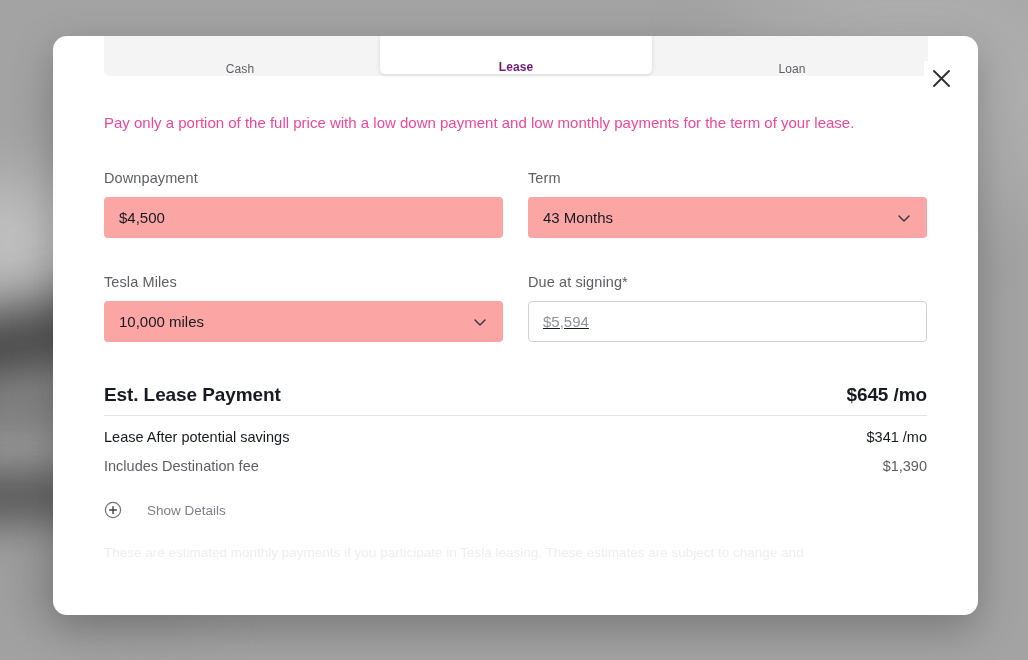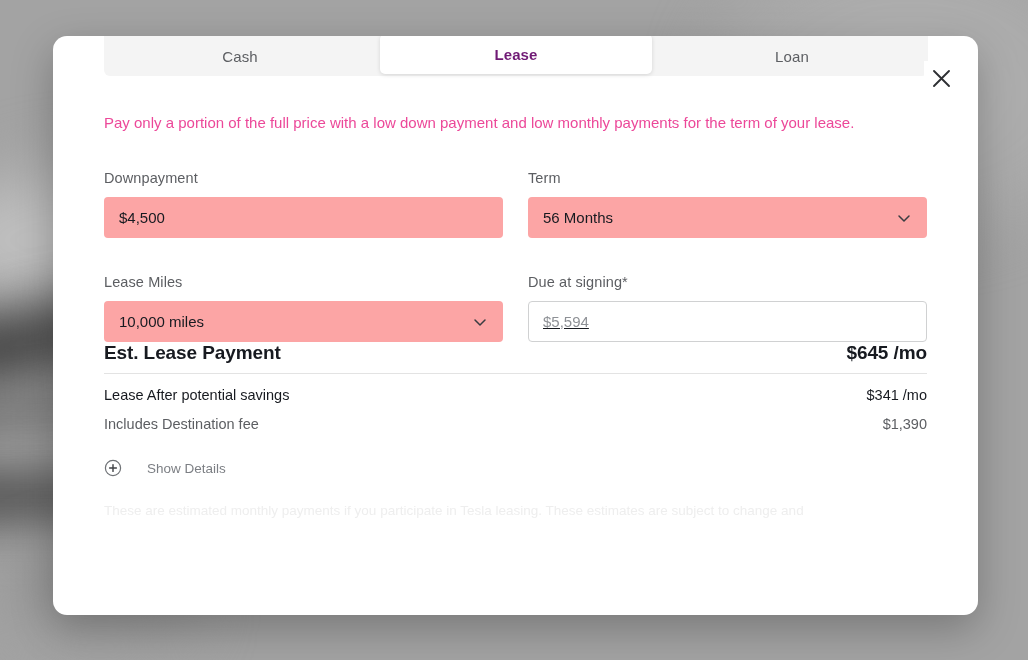--- a/index.html
+++ b/index.html
@@ -111,23 +111,23 @@
     height: 48px;
     background: #f4f4f4;
     border-radius: 6px;
     display: flex;
     align-items: center;
   }
   .tab {
     flex: 1 1 0;
     height: 40px;
     display: flex;
-    align-items: center;
+    align-items: flex-end;
     justify-content: center;
-    font-size: 15px;
+    font-size: 12px;
     color: #5c5e62;
     cursor: pointer;
     letter-spacing: 0.1px;
     border-radius: 5px;
     margin-top: 8px;
   }
   .tab.active {
     background: #ffffff;
     color: #701a75;
     font-weight: 600;
@@ -182,21 +182,21 @@
   .field-control.outlined {
     background: #ffffff;
     border: 1px solid #d0d1d2;
     text-decoration: underline;
   }
   .field-control .val { flex: 1 1 auto; }
   .field-control .val.placeholder { color: #8e9196; }
   .chev { flex: 0 0 auto; display: flex; align-items: center; color: #393c41; }
 
   
-  #summary { }
+  #summary { margin-top: 42px; }
 
   .sum-main {
     display: flex;
     justify-content: space-between;
     align-items: baseline;
     font-size: 19px;
     font-weight: 700;
     color: #171a20;
     padding-bottom: 9px;
     letter-spacing: -0.1px;
@@ -286,35 +286,35 @@
       <div class="field">
         <div class="field-label">Downpayment</div>
         <div class="field-control">
           <span class="val">$4,500</span>
         </div>
       </div>
 
       <div class="field">
         <div class="field-label">Term</div>
         <div class="field-control">
-          <span class="val">56 Months</span>
+          <span class="val">43 Months</span>
           <span class="chev">
             <svg width="16" height="16" viewBox="0 0 16 16" aria-hidden="true">
               <path d="M3 6 L8 11 L13 6" stroke="#393c41" stroke-width="1.5" fill="none" stroke-linecap="round" stroke-linejoin="round"></path>
             </svg>
           </span>
         </div>
       </div>
 
     </div>
 
     <div class="field-row">
 
       <div class="field">
-        <div class="field-label">Lease Miles</div>
+        <div class="field-label">Tesla Miles</div>
         <div class="field-control">
           <span class="val">10,000 miles</span>
           <span class="chev">
             <svg width="16" height="16" viewBox="0 0 16 16" aria-hidden="true">
               <path d="M3 6 L8 11 L13 6" stroke="#393c41" stroke-width="1.5" fill="none" stroke-linecap="round" stroke-linejoin="round"></path>
             </svg>
           </span>
         </div>
       </div>
 

